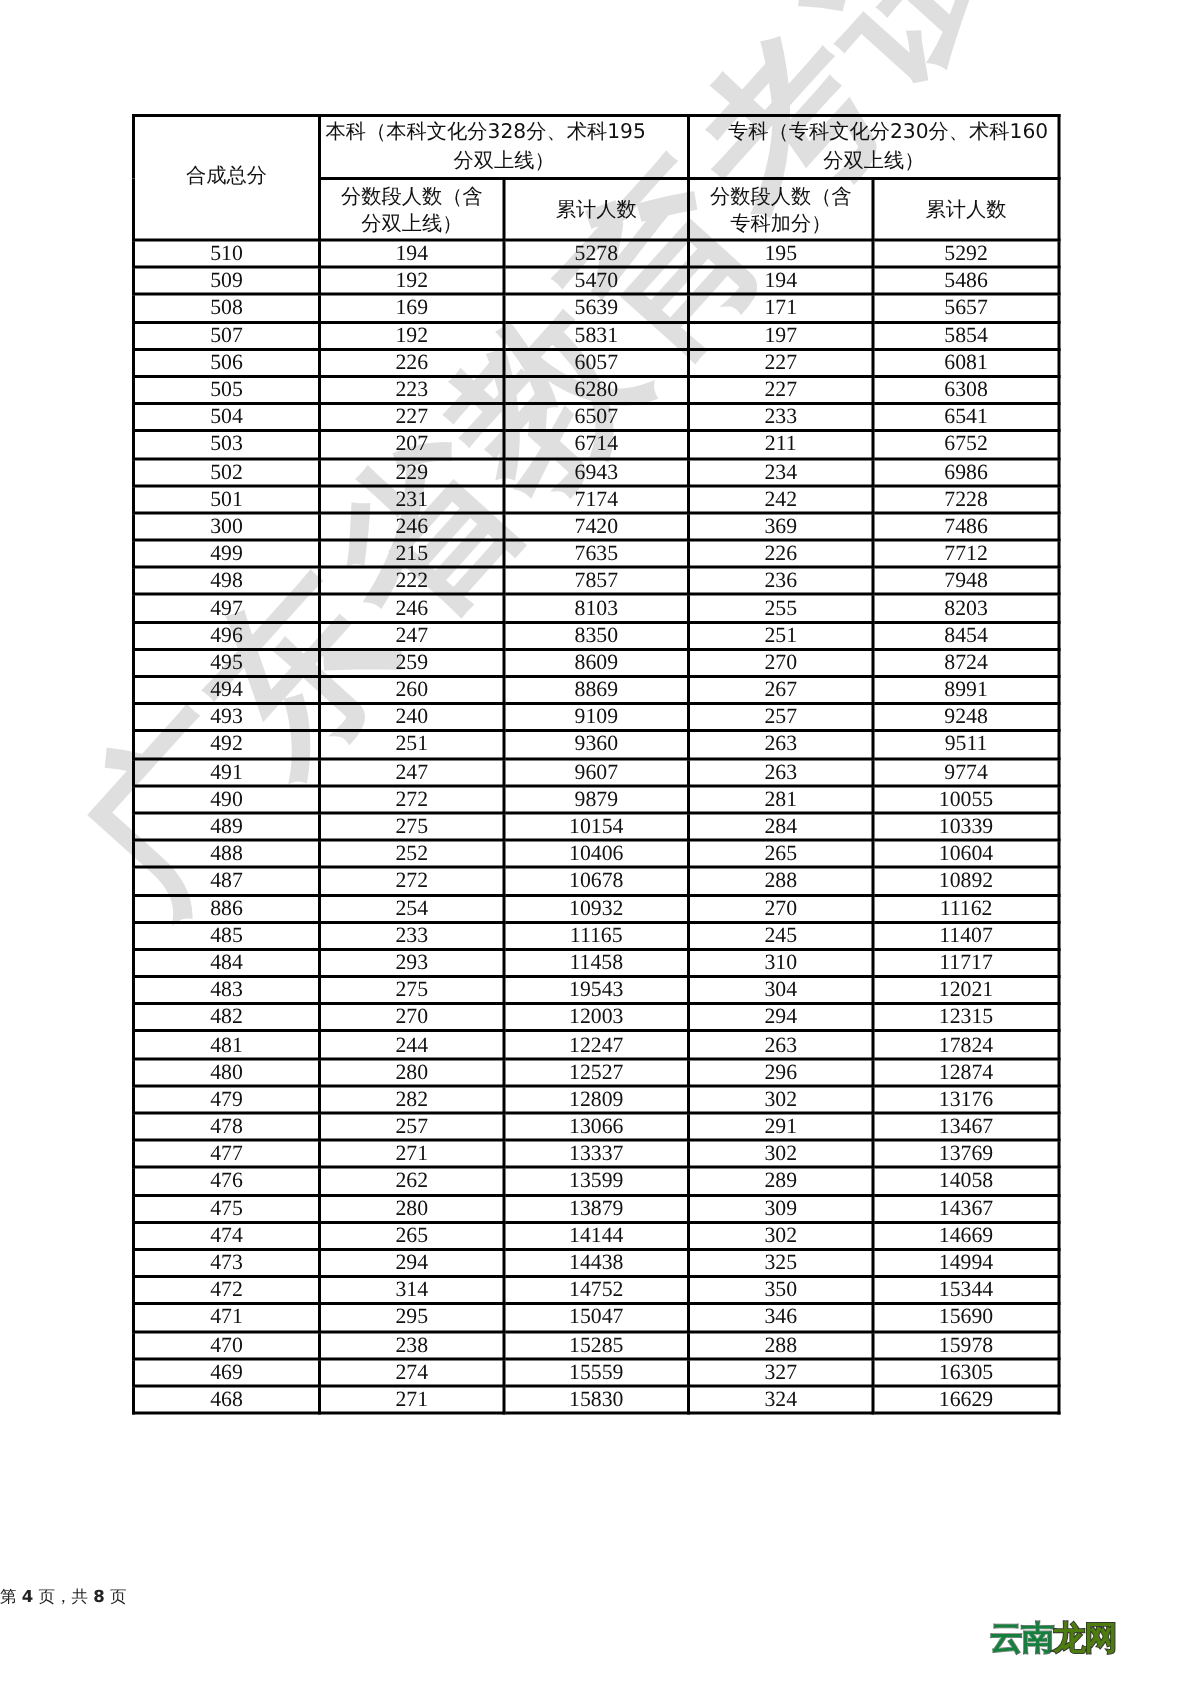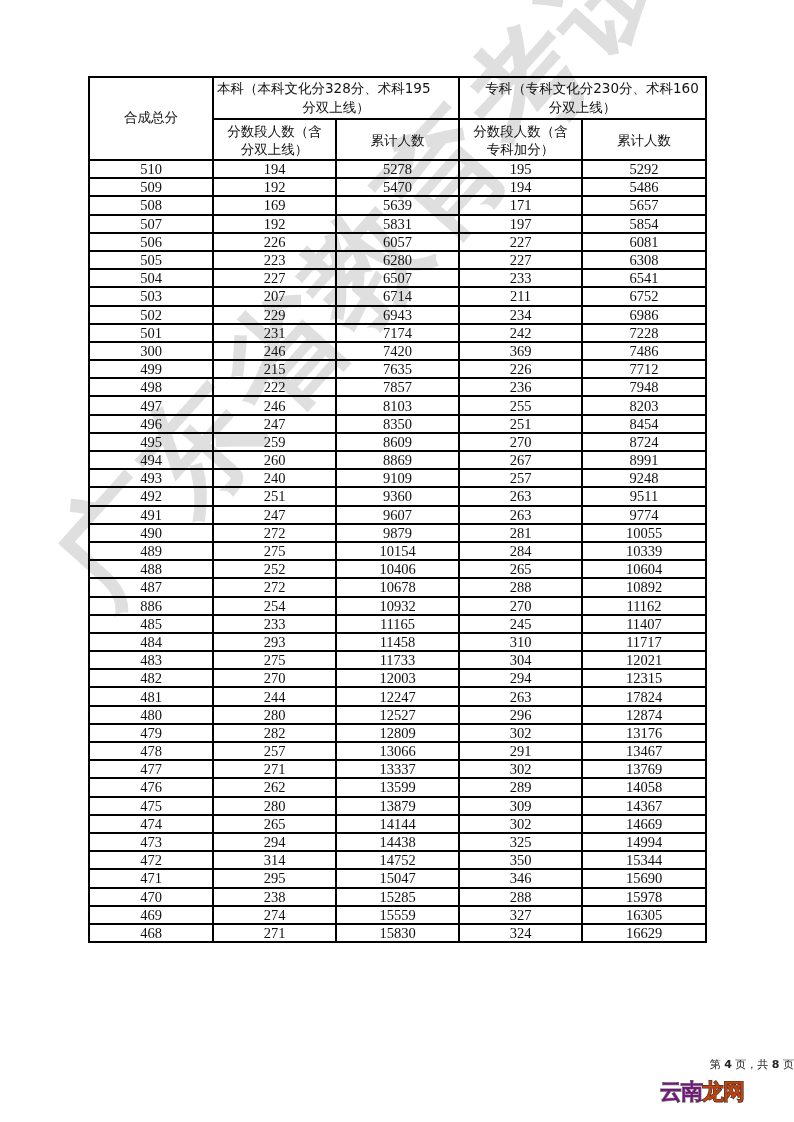--- a/index.html
+++ b/index.html
@@ -12,31 +12,31 @@
   }
   table.score td, table.score th {
     border: 2px solid #000; padding: 0; text-align: center; vertical-align: middle;
     font-weight: normal;
   }
   .h-main { font-family: Liberation Mono, monospace; font-size: 13.5px; line-height: 19px; }
   .h-group { height: 40px; font-family: "DejaVu Sans", "Liberation Sans", sans-serif; font-size: 13.5px; line-height: 19px; }
   .h-sub { height: 39px; font-family: "DejaVu Sans", "Liberation Sans", sans-serif; font-size: 13.5px; line-height: 18px; }
   tbody td { height: 16.2px; font-size: 14.5px; line-height: 16px; }
   .footer {
-    position: absolute; left: 0; width: 794px; top: 1057px; text-align: right;
+    position: absolute; left: 0; width: 794px; top: 1057px; text-align: left;
     font-family: "DejaVu Sans", "Liberation Sans", sans-serif; font-size: 11px; color: #222;
   }
   .footer b { font-weight: bold; }
   .logo {
     position: absolute; left: 660px; top: 1077px;
     font-family: "DejaVu Sans", "Liberation Sans", sans-serif; font-size: 22px; font-weight: bold;
     letter-spacing: -1px;
   }
-  .logo .a { color: #701a75; -webkit-text-stroke: 1px #333; paint-order: stroke fill; text-shadow: 0 0 2px #fff; }
-  .logo .b { color: #c2410c; -webkit-text-stroke: 1.2px #333; paint-order: stroke fill; }
+  .logo .a { color: #15803d; -webkit-text-stroke: 1px #333; paint-order: stroke fill; text-shadow: 0 0 2px #fff; }
+  .logo .b { color: #4d7c0f; -webkit-text-stroke: 1.2px #333; paint-order: stroke fill; }
   .watermark {
     position: absolute; left: 20px; top: 530px; transform: rotate(-48deg);
     transform-origin: left top;
     font-family: "DejaVu Serif", "Liberation Serif", serif; font-size: 118px;
     color: rgba(140,140,140,0.28); white-space: nowrap; pointer-events: none;
     letter-spacing: 4px; font-weight: bold;
   }
   .watermark-wrap { position: absolute; left: 0; top: 0; width: 794px; height: 1122px; pointer-events: none; }
 </style>
 </head>
@@ -267,21 +267,21 @@
         <tr>
           <td>484</td>
           <td>293</td>
           <td>11458</td>
           <td>310</td>
           <td>11717</td>
         </tr>
         <tr>
           <td>483</td>
           <td>275</td>
-          <td>11733</td>
+          <td>19543</td>
           <td>304</td>
           <td>12021</td>
         </tr>
         <tr>
           <td>482</td>
           <td>270</td>
           <td>12003</td>
           <td>294</td>
           <td>12315</td>
         </tr>

